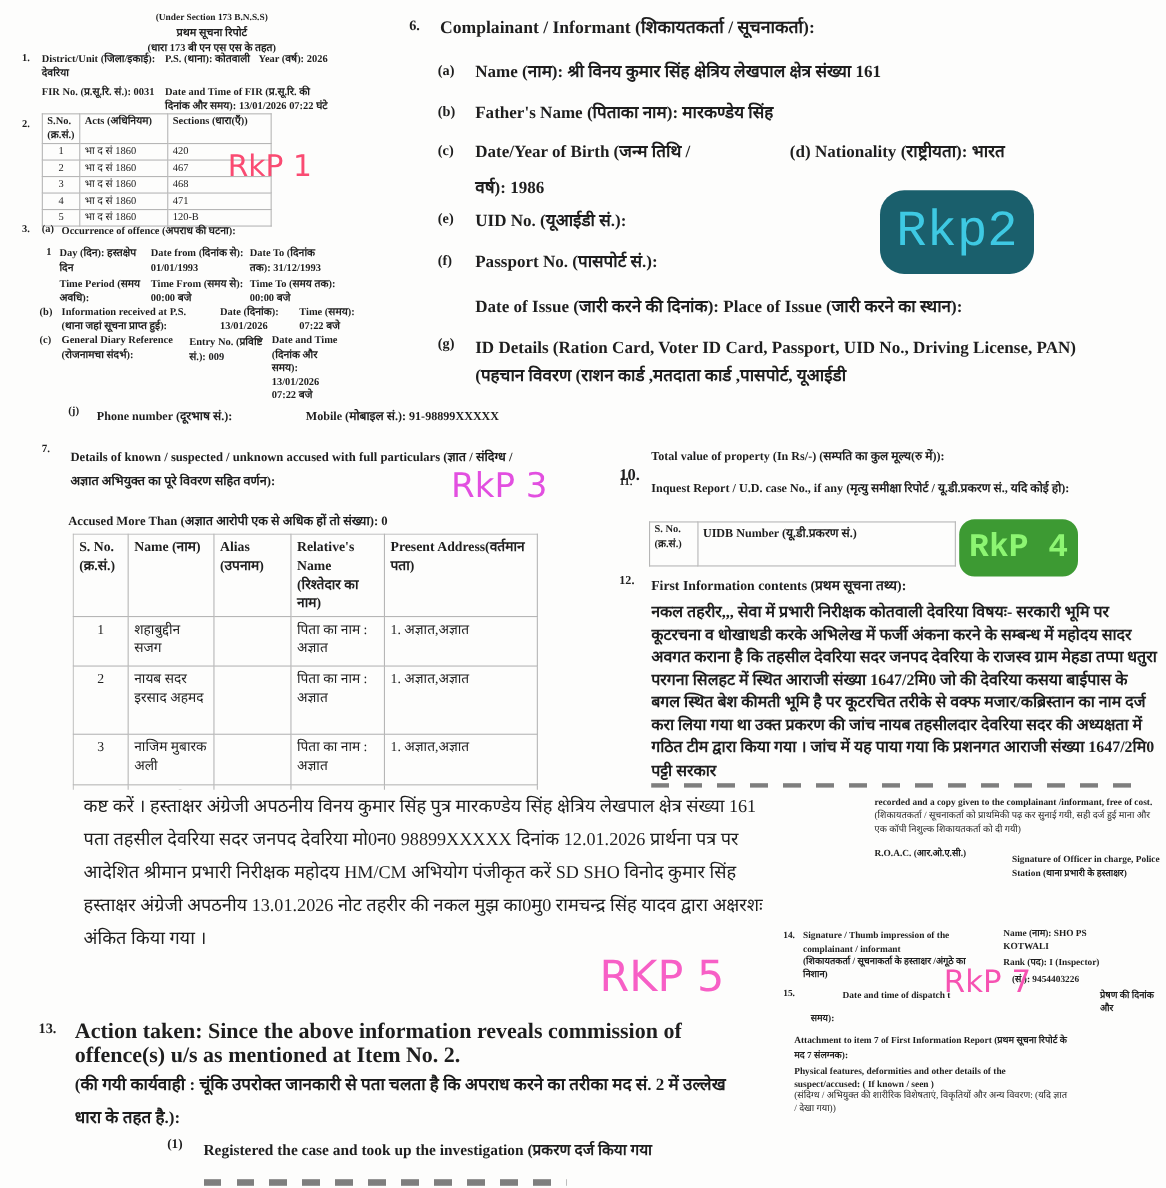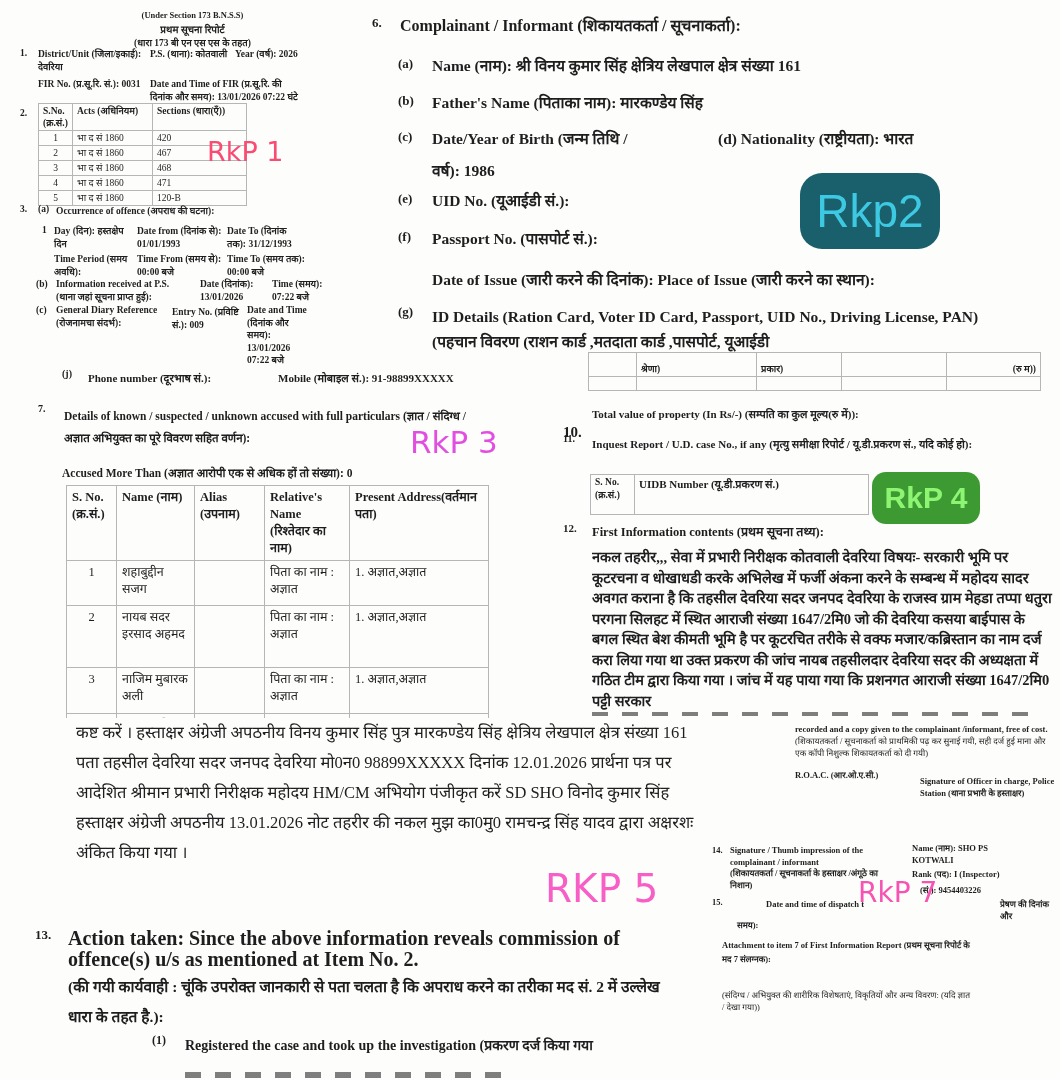--- a/index.html
+++ b/index.html
@@ -11,21 +11,21 @@
   .xs{font-size:8.5px;line-height:11.5px;}
   .tbl{border-collapse:collapse;table-layout:fixed;}
   .tbl td{border:1px solid #b6b6b6;padding:1px 4px;vertical-align:top;overflow:hidden;}
   .acts td{font-size:9.5px;line-height:12px;}
   .acc td{font-size:12.5px;line-height:17px;padding:3px 5px;}
   .annot{font-family:"DejaVu Sans",sans-serif;}
   .pink1{color:#fa4b72;font-size:27px;}
   .pink3{color:#e24fe0;font-size:31px;}
   .pink5{color:#f75fc6;font-size:39px;}
   .pink7{color:#f653b2;font-size:28px;}
-  .badge{display:flex;align-items:center;justify-content:center;font-family:Liberation Sans, sans-serif;}
+  .badge{display:flex;align-items:center;justify-content:center;font-family:Liberation Mono, monospace;}
   .badge2{background:#1a5f6c;color:#3ec9e3;border-radius:22px;font-size:46px;}
   .badge4{background:#3d9a33;color:#8df572;border-radius:14px;font-size:30px;font-weight:bold;text-align:center;}
   .hi15{font-size:14.5px;line-height:20.5px;}
   .big6{font-size:15.5px;line-height:20px;font-weight:bold;}
   .para17{font-size:16.5px;line-height:30px;}
   .smudge{background:repeating-linear-gradient(90deg,#3a3a3a 0 16px,transparent 16px 30px);opacity:.65;}
   .ctr{text-align:center;}
 </style>
 </head>
 <body>
@@ -123,45 +123,20 @@
   <div class="abs big6" style="left:432px;top:229px;width:300px;">Passport No. (पासपोर्ट सं.):</div>
   <div class="abs badge badge2" style="left:800px;top:173px;width:140px;height:76px;">Rkp2</div>
   <div class="abs big6" style="left:432px;top:270px;width:620px;">Date of Issue (जारी करने की दिनांक):   Place of Issue (जारी करने का स्थान):</div>
   <div class="abs big6" style="left:398px;top:302px;font-size:13px;">(g)</div>
   <div class="abs big6" style="left:432px;top:304px;width:590px;line-height:25px;">ID Details (Ration Card, Voter ID Card, Passport, UID No., Driving License, PAN) (पहचान विवरण (राशन कार्ड ,मतदाता कार्ड ,पासपोर्ट, यूआईडी</div>
 
   <div class="abs b" style="left:62px;top:368px;font-size:10px;">(j)</div>
   <div class="abs b" style="left:88px;top:370px;font-size:11px;">Phone number (दूरभाष सं.):</div>
   <div class="abs b" style="left:278px;top:370px;font-size:11px;">Mobile (मोबाइल सं.): 91-98899XXXXX</div>
 
-  <table class="tbl abs" style="left:588px;top:352px;width:452px;">
-    <colgroup>
-        <col style="width:48px">
-        <col style="width:120px">
-        <col style="width:85px">
-        <col style="width:105px">
-        <col style="width:94px">
-      </colgroup>
-    <tbody>
-        <tr style="height:24px;">
-      <td></td>
-      <td style="vertical-align:bottom;" class="b sm">श्रेणा)</td>
-      <td style="vertical-align:bottom;" class="b sm">प्रकार)</td>
-      <td></td>
-      <td style="vertical-align:bottom;text-align:right;" class="b sm">(रु म))</td>
-    </tr>
-    <tr style="height:14px;">
-          <td></td>
-          <td></td>
-          <td></td>
-          <td></td>
-          <td></td>
-        </tr>
-  </tbody>
-    </table>
 
   <div class="abs b" style="left:563px;top:424px;font-size:15px;">10.</div>
   <div class="abs b" style="left:592px;top:406px;width:450px;font-size:11px;">Total value of property (In Rs/-) (सम्पति का कुल मूल्य(रु में)):</div>
   <div class="abs b" style="left:563px;top:433px;font-size:10px;">11.</div>
   <div class="abs b" style="left:592px;top:434px;width:452px;font-size:11px;line-height:20px;">Inquest Report / U.D. case No., if any (मृत्यु समीक्षा रिपोर्ट / यू.डी.प्रकरण सं., यदि कोई हो):</div>
   <table class="tbl abs" style="left:590px;top:474px;width:278px;">
     <colgroup>
         <col style="width:44px">
         <col style="width:234px">
       </colgroup>
@@ -253,15 +228,16 @@
   </div>
   <div class="abs xs b" style="left:912px;top:843px;width:100px;">Name (नाम): SHO PS KOTWALI</div>
   <div class="abs xs b" style="left:912px;top:869px;width:140px;">Rank (पद): I (Inspector)</div>
   <div class="abs xs b" style="left:920px;top:885px;width:140px;">(सं.): 9454403226</div>
   <div class="abs xs b" style="left:712px;top:897px;">15.</div>
   <div class="abs xs b" style="left:730px;top:899px;width:130px;padding-left:36px;">Date and time of dispatch t</div>
   <div class="abs annot pink7" style="left:858px;top:876px;">RkP 7</div>
   <div class="abs xs b" style="left:1000px;top:899px;width:58px;">प्रेषण की दिनांक और</div>
   <div class="abs xs b" style="left:737px;top:920px;width:60px;">समय):</div>
   <div class="abs xs b" style="left:722px;top:938px;width:248px;line-height:14px;">Attachment to item 7 of First Information Report (प्रथम सूचना रिपोर्ट के मद 7 संलग्नक):</div>
+  <div class="abs xs b" style="left:722px;top:968px;width:250px;">Physical features, deformities and other details of the suspect/accused: ( If known / seen )</div>
   <div class="abs xs" style="left:722px;top:990px;width:250px;">(संदिग्ध / अभियुक्त की शारीरिक विशेषताएं, विकृतियों और अन्य विवरण: (यदि ज्ञात / देखा गया))</div>
 
 </div>
 
 </body></html>

